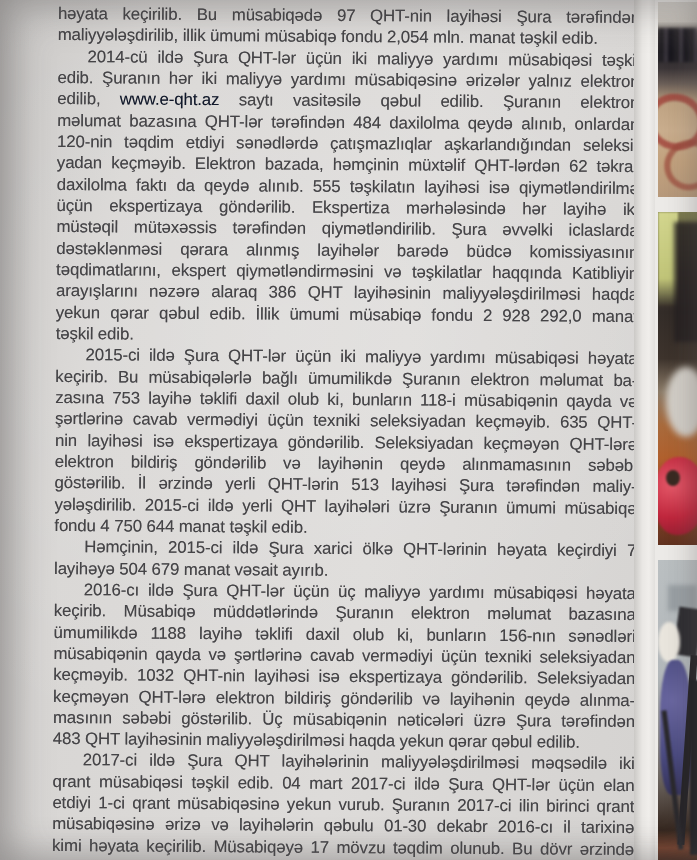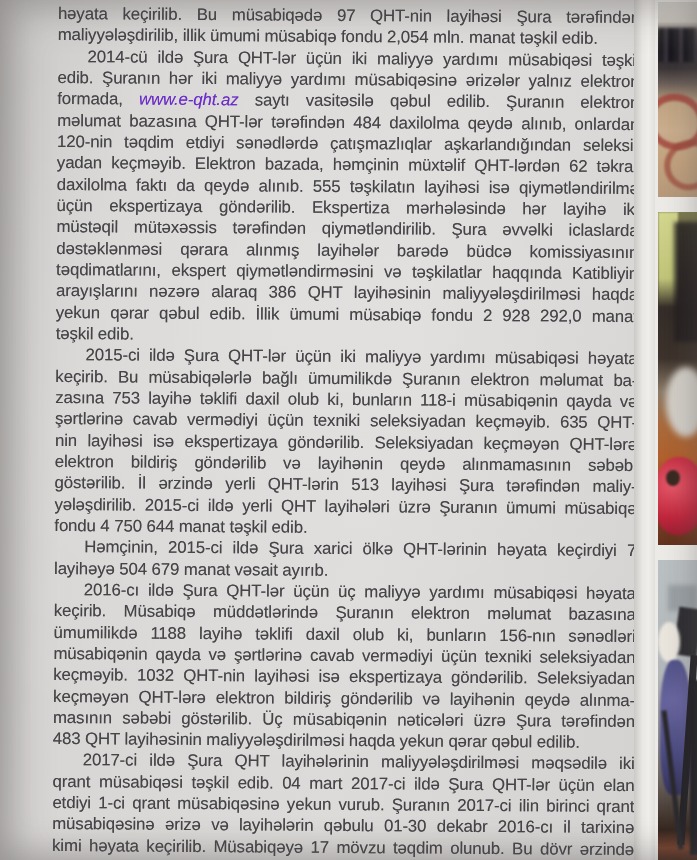--- a/index.html
+++ b/index.html
@@ -32,21 +32,21 @@
     line-height: 21.33px;
     white-space: nowrap;
     overflow: hidden;
     text-align: justify;
     text-align-last: justify;
     text-justify: inter-word;
   }
   .line.indent { padding-left: 30px; }
   .line.end { text-align-last: left; }
   .line.clip { opacity: 0.75; }
-  .link { color: #6d28d9; font-style: italic; }
+  .link { color: #0f172a; }
   
   .page-edge {
     position: absolute; left: 634px; top: 0; width: 21px; height: 860px;
     background: linear-gradient(90deg, #cbc9c6 0%, #e9e7e4 40%, #f0eeeb 70%, #e2e0dd 100%);
   }
   .photo-strip { position: absolute; left: 655px; top: 0; width: 42px; height: 860px; background: #eceae7; }
   .photo { position: absolute; left: 3px; width: 39px; overflow: hidden; }
   .photo > div { position: absolute; }
 
   .photo-1 { top: 2px; height: 195px;
@@ -85,21 +85,21 @@
   .p3-dark-right { top: 120px; left: 32px; width: 10px; height: 175px; background: #1f1e22; filter: blur(1px); }
 </style>
 </head>
 <body>
 
 <div class="text-block" id="text-block">
     <div class="line">həyata keçirilib. Bu müsabiqədə 97 QHT-nin layihəsi Şura tərəfindən</div>
     <div class="line end">maliyyələşdirilib, illik ümumi müsabiqə fondu 2,054 mln. manat təşkil edib.</div>
     <div class="line indent">2014-cü ildə Şura QHT-lər üçün iki maliyyə yardımı müsabiqəsi təşkil</div>
     <div class="line">edib. Şuranın hər iki maliyyə yardımı müsabiqəsinə ərizələr yalnız elektron</div>
-    <div class="line"><span>formada, </span><span class="link">www.e-qht.az</span><span> saytı vasitəsilə qəbul edilib. Şuranın elektron</span></div>
+    <div class="line"><span>edilib, </span><span class="link">www.e-qht.az</span><span> saytı vasitəsilə qəbul edilib. Şuranın elektron</span></div>
     <div class="line">məlumat bazasına QHT-lər tərəfindən 484 daxilolma qeydə alınıb, onlardan</div>
     <div class="line">120-nin təqdim etdiyi sənədlərdə çatışmazlıqlar aşkarlandığından seleksi-</div>
     <div class="line">yadan keçməyib. Elektron bazada, həmçinin müxtəlif QHT-lərdən 62 təkrar</div>
     <div class="line">daxilolma faktı da qeydə alınıb. 555 təşkilatın layihəsi isə qiymətləndirilmə</div>
     <div class="line">üçün ekspertizaya göndərilib. Ekspertiza mərhələsində hər layihə iki</div>
     <div class="line">müstəqil mütəxəssis tərəfindən qiymətləndirilib. Şura əvvəlki iclaslarda</div>
     <div class="line">dəstəklənməsi qərara alınmış layihələr barədə büdcə komissiyasının</div>
     <div class="line">təqdimatlarını, ekspert qiymətləndirməsini və təşkilatlar haqqında Katibliyin</div>
     <div class="line">arayışlarını nəzərə alaraq 386 QHT layihəsinin maliyyələşdirilməsi haqda</div>
     <div class="line">yekun qərar qəbul edib. İllik ümumi müsabiqə fondu 2 928 292,0 manat</div>

